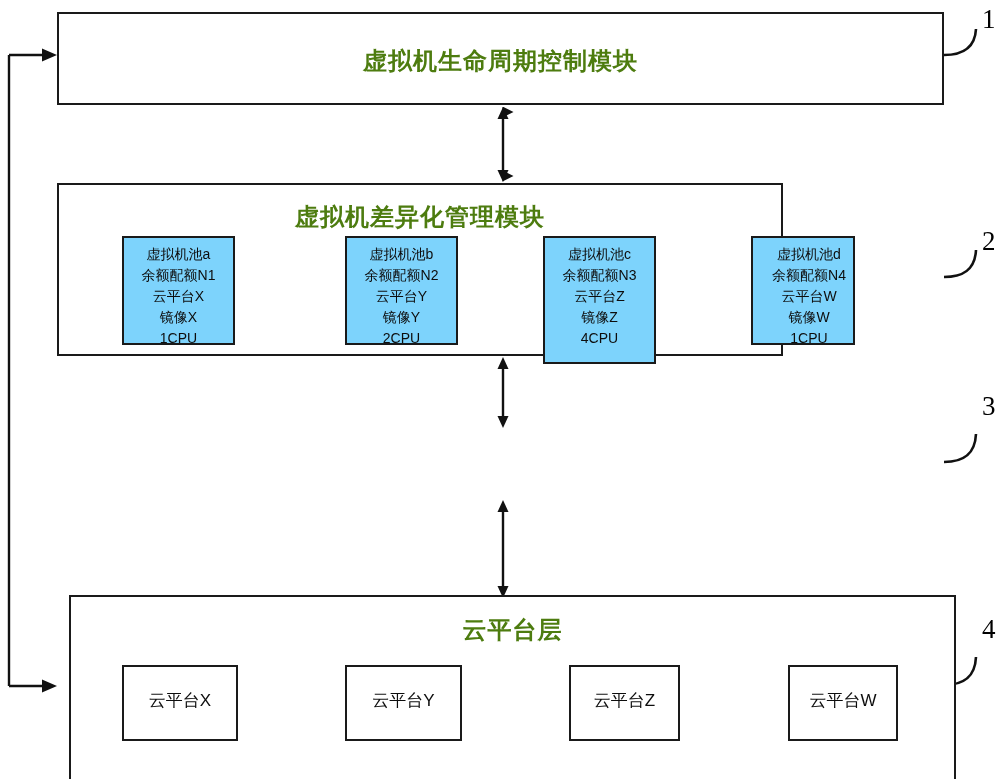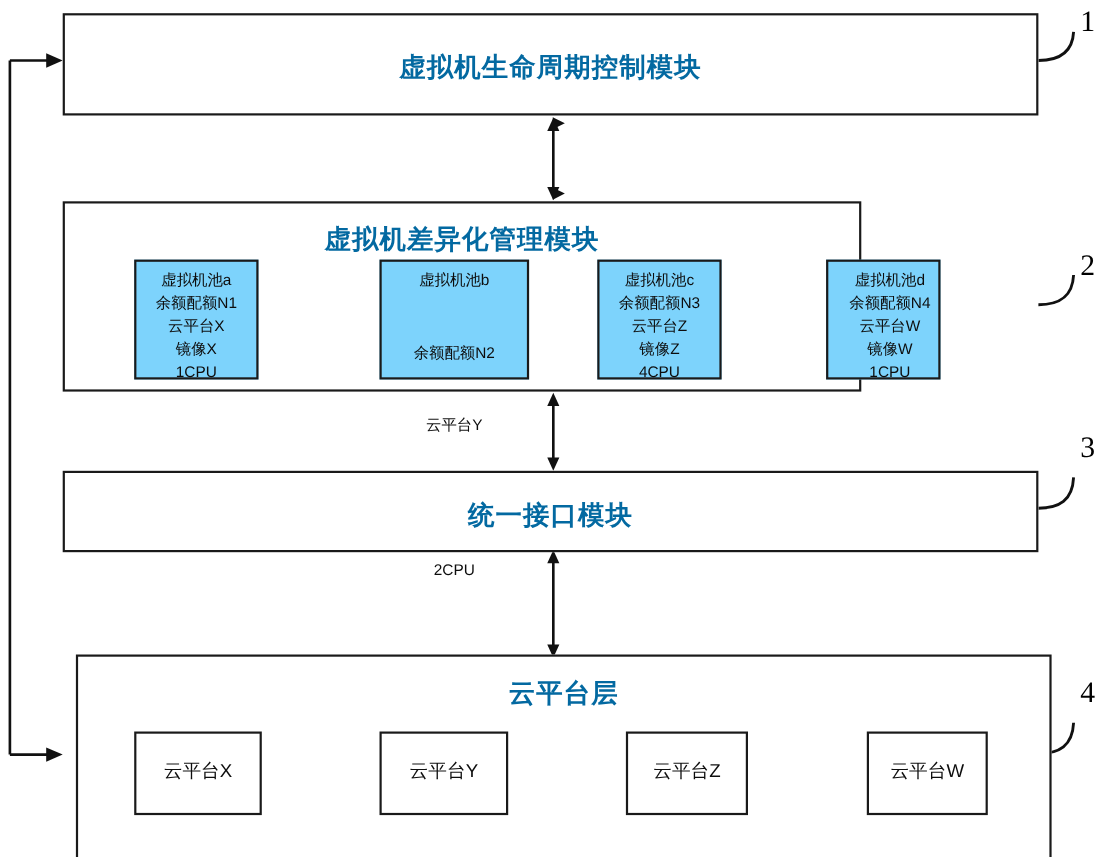--- a/index.html
+++ b/index.html
@@ -32,21 +32,21 @@
     box-sizing: border-box;
   }
   .module-title {
     position: absolute;
     left: 0;
     width: 100%;
     text-align: center;
     font-size: 24px;
     font-weight: bold;
     letter-spacing: 1px;
-    color: #0369a1;
+    color: #4d7c0f;
   }
   .inner-box {
     position: absolute;
     border: 2px solid #1a1a1a;
     background: #7dd3fc;
     box-sizing: border-box;
     display: flex;
     flex-direction: column;
     align-items: center;
     justify-content: flex-start;
@@ -151,47 +151,44 @@
   <div class="ref-num" style="left:982px; top:228px;">2</div>
 
   <div class="inner-box" style="left:122px; top:236px; width:113px; height:109px;">
     <div class="pool-line">虚拟机池a</div>
     <div class="pool-line">余额配额N1</div>
     <div class="pool-line">云平台X</div>
     <div class="pool-line">镜像X</div>
     <div class="pool-line">1CPU</div>
   </div>
 
-  <div class="inner-box" style="left:345px; top:236px; width:136px; height:109px;gap:45px;">
+  <div class="inner-box" style="left:345px; top:236px; width:113px; height:109px;">
     <div class="pool-line">虚拟机池b</div>
     <div class="pool-line">余额配额N2</div>
     <div class="pool-line">云平台Y</div>
     <div class="pool-line">镜像Y</div>
     <div class="pool-line">2CPU</div>
   </div>
 
-  <div class="inner-box" style="left:543px; top:236px; width:113px; height:109px;">
+  <div class="inner-box" style="left:543px; top:236px; width:113px; height:128px;">
     <div class="pool-line">虚拟机池c</div>
     <div class="pool-line">余额配额N3</div>
     <div class="pool-line">云平台Z</div>
     <div class="pool-line">镜像Z</div>
     <div class="pool-line">4CPU</div>
   </div>
 
   <div class="inner-box" style="left:751px; top:236px; width:104px; height:109px;padding-left:12px;">
     <div class="pool-line">虚拟机池d</div>
     <div class="pool-line">余额配额N4</div>
     <div class="pool-line">云平台W</div>
     <div class="pool-line">镜像W</div>
     <div class="pool-line">1CPU</div>
   </div>
 
-  <div class="module-box" style="left:57px; top:428px; width:887px; height:74px;">
-    <div class="module-title" style="top:22px;">统一接口模块</div>
-  </div>
   <div class="ref-num" style="left:982px; top:393px;">3</div>
 
   <div class="module-box" style="left:69px; top:595px; width:887px; height:200px;">
     <div class="module-title" style="top:17px;">云平台层</div>
   </div>
   <div class="ref-num" style="left:982px; top:616px;">4</div>
 
   <div class="platform-box" style="left:122px; top:665px; width:116px; height:76px;">
     <div class="platform-label">云平台X</div>
   </div>

